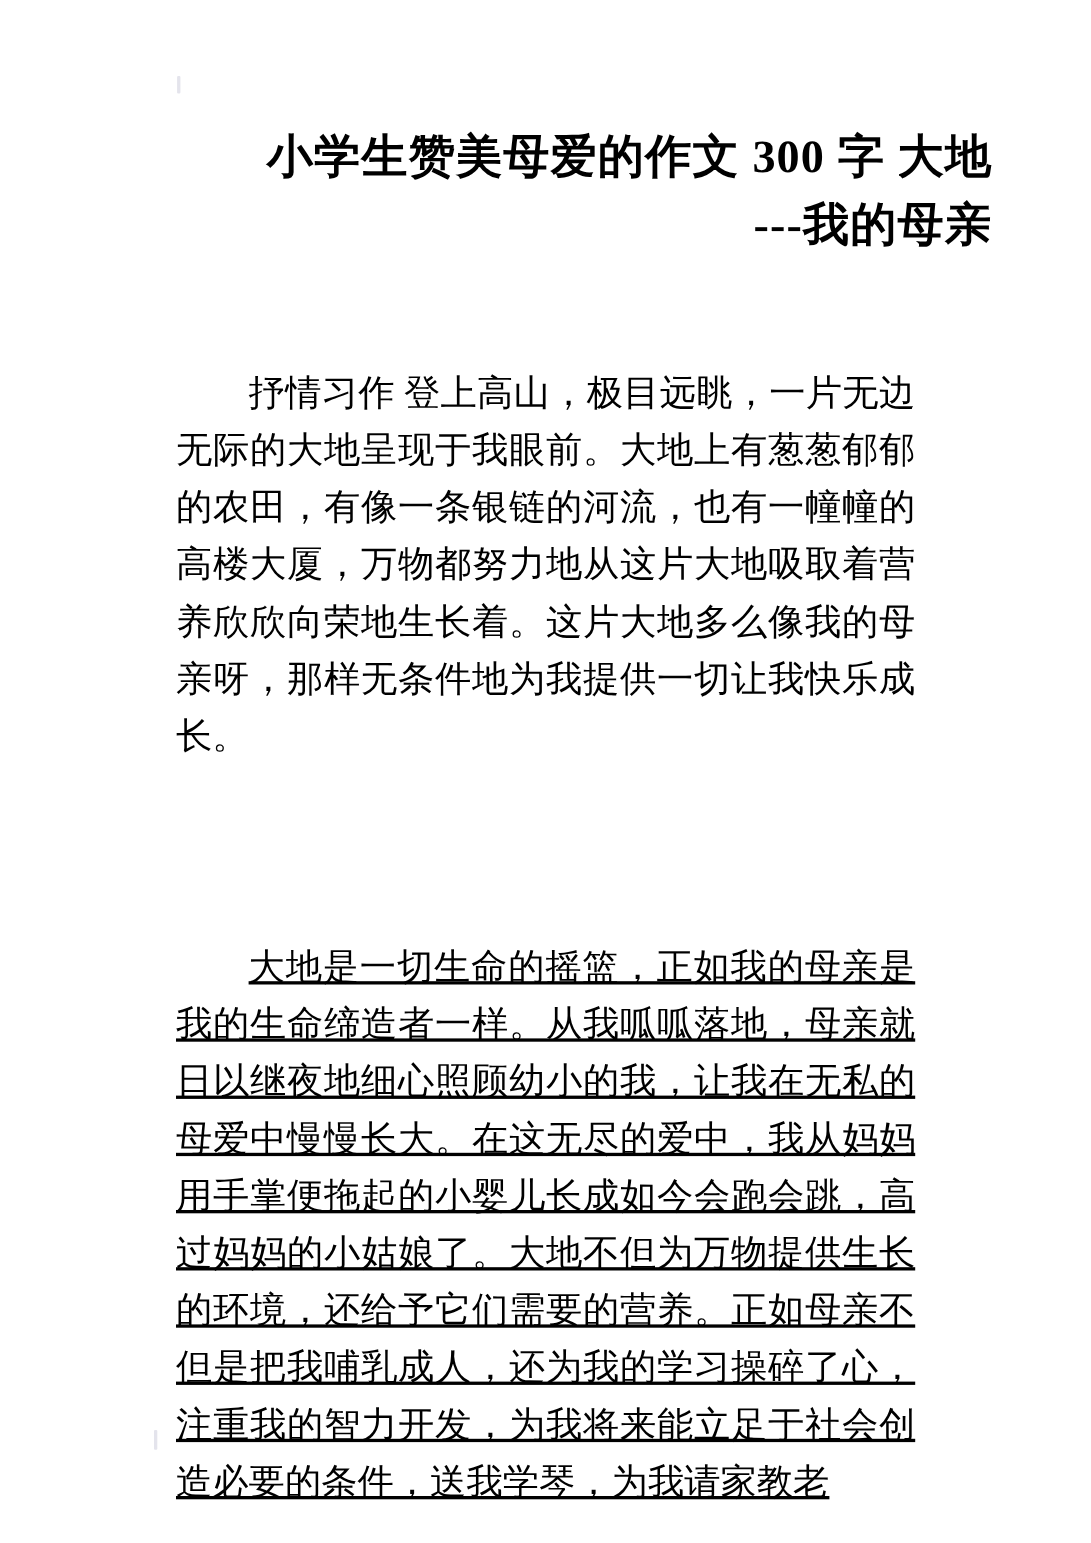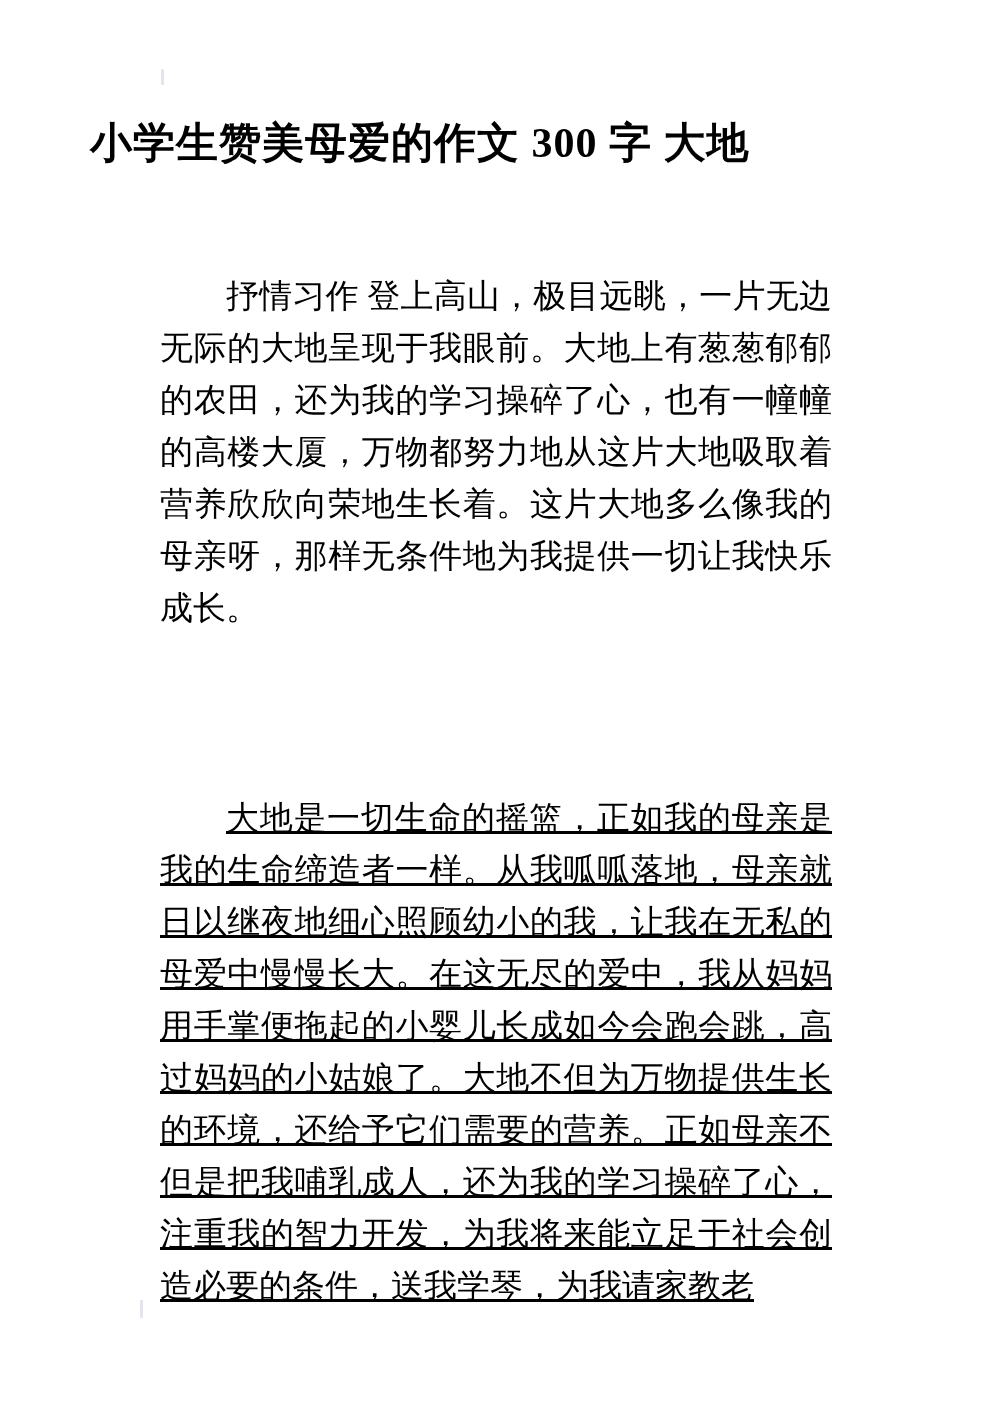--- a/index.html
+++ b/index.html
@@ -33,21 +33,21 @@
     height: 16px;
   }
   .smudge-bottom {
     left: 140px;
     top: 1300px;
     width: 3px;
     height: 18px;
   }
   .doc-title {
     margin: 112px 90px 0 90px;
-    text-align: left;
+    text-align: right;
     font-size: 42px;
     line-height: 62px;
     font-weight: bold;
     letter-spacing: 1px;
   }
   .doc-body {
     margin: 0 160px;
     width: 672px;
   }
   .paragraph {
@@ -68,22 +68,23 @@
 </style>
 </head>
 <body>
 
 <div class="page">
 
   <div class="smudge smudge-top"></div>
 
   <div class="doc-title">
     <div>小学生赞美母爱的作文 300 字 大地</div>
+    <div>---我的母亲</div>
   </div>
 
   <div class="doc-body">
-    <p class="paragraph paragraph-1">抒情习作 登上高山，极目远眺，一片无边无际的大地呈现于我眼前。大地上有葱葱郁郁的农田，还为我的学习操碎了心，也有一幢幢的高楼大厦，万物都努力地从这片大地吸取着营养欣欣向荣地生长着。这片大地多么像我的母亲呀，那样无条件地为我提供一切让我快乐成长。</p>
+    <p class="paragraph paragraph-1">抒情习作 登上高山，极目远眺，一片无边无际的大地呈现于我眼前。大地上有葱葱郁郁的农田，有像一条银链的河流，也有一幢幢的高楼大厦，万物都努力地从这片大地吸取着营养欣欣向荣地生长着。这片大地多么像我的母亲呀，那样无条件地为我提供一切让我快乐成长。</p>
     <p class="paragraph paragraph-2">大地是一切生命的摇篮，正如我的母亲是我的生命缔造者一样。从我呱呱落地，母亲就日以继夜地细心照顾幼小的我，让我在无私的母爱中慢慢长大。在这无尽的爱中，我从妈妈用手掌便拖起的小婴儿长成如今会跑会跳，高过妈妈的小姑娘了。大地不但为万物提供生长的环境，还给予它们需要的营养。正如母亲不但是把我哺乳成人，还为我的学习操碎了心，注重我的智力开发，为我将来能立足于社会创造必要的条件，送我学琴，为我请家教老</p>
   </div>
 
   <div class="smudge smudge-bottom"></div>
 
 </div>
 
 </body></html>

